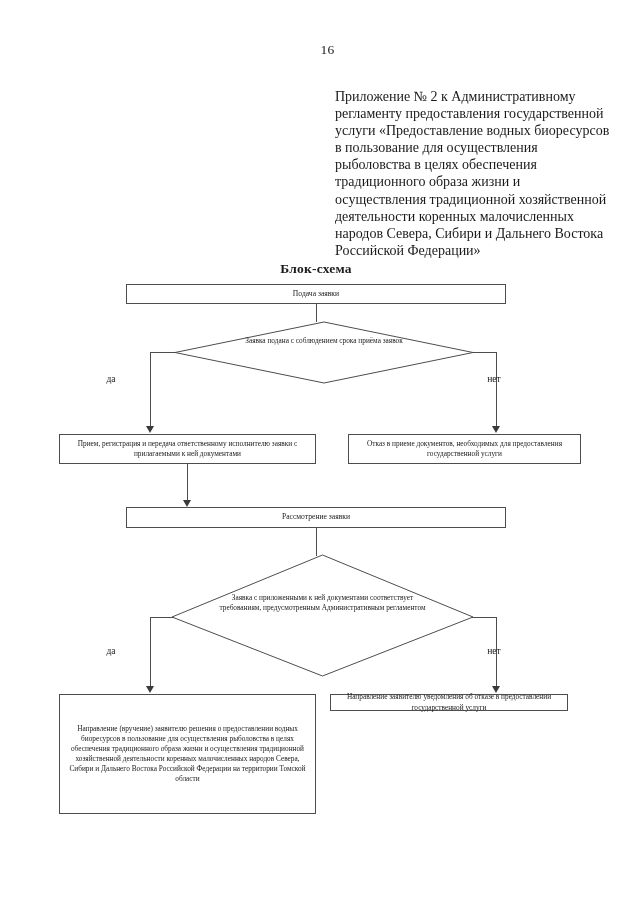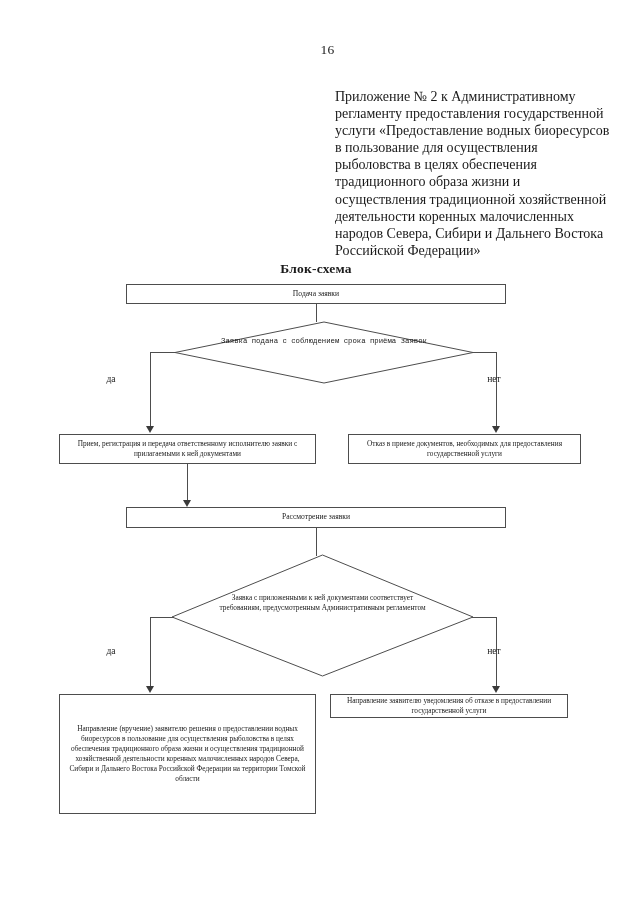--- a/index.html
+++ b/index.html
@@ -68,21 +68,21 @@
     color: #1a1a1a;
   }
   .node-box .txt { display: block; width: 100%; }
 
   
   #box-submit        { left: 126px; top: 284px;  width: 380px; height: 20px; justify-content: flex-end; }
   #box-accept        { left:  59px; top: 434px;  width: 257px; height: 30px; }
   #box-reject-docs   { left: 348px; top: 434px;  width: 233px; height: 30px; }
   #box-review        { left: 126px; top: 507px;  width: 380px; height: 21px; }
   #box-grant         { left:  59px; top: 694px;  width: 257px; height: 120px; }
-  #box-refuse-notice { left: 330px; top: 694px;  width: 238px; height: 24px; }
+  #box-refuse-notice { left: 330px; top: 694px;  width: 238px; height: 17px; }
 
   #box-submit .txt,
   #box-review .txt { font-size: 7.6px; }
 
   
   .diamond-wrap {
     position: absolute;
   }
   .diamond-wrap svg {
     position: absolute;
@@ -90,21 +90,21 @@
     top: 0;
     overflow: visible;
   }
   .diamond-label {
     position: absolute;
     text-align: center;
     font-size: 7.3px;
     line-height: 10.1px;
     color: #1a1a1a;
   }
-  #diamond-deadline      { left: 175px; top: 322px; width: 298px; height: 61px; font-family: Liberation Mono, monospace; }
+  #diamond-deadline      { left: 175px; top: 322px; width: 298px; height: 61px; }
   #diamond-deadline .diamond-label { left: 40px; top: 14px; width: 218px; }
   #diamond-requirements  { left: 172px; top: 555px; width: 301px; height: 121px; }
   #diamond-requirements .diamond-label { left: 46px; top: 38px; width: 209px; }
 
   
   .line {
     position: absolute;
     background: #4d4d4d;
   }
   .line.v { width: 1px; }

